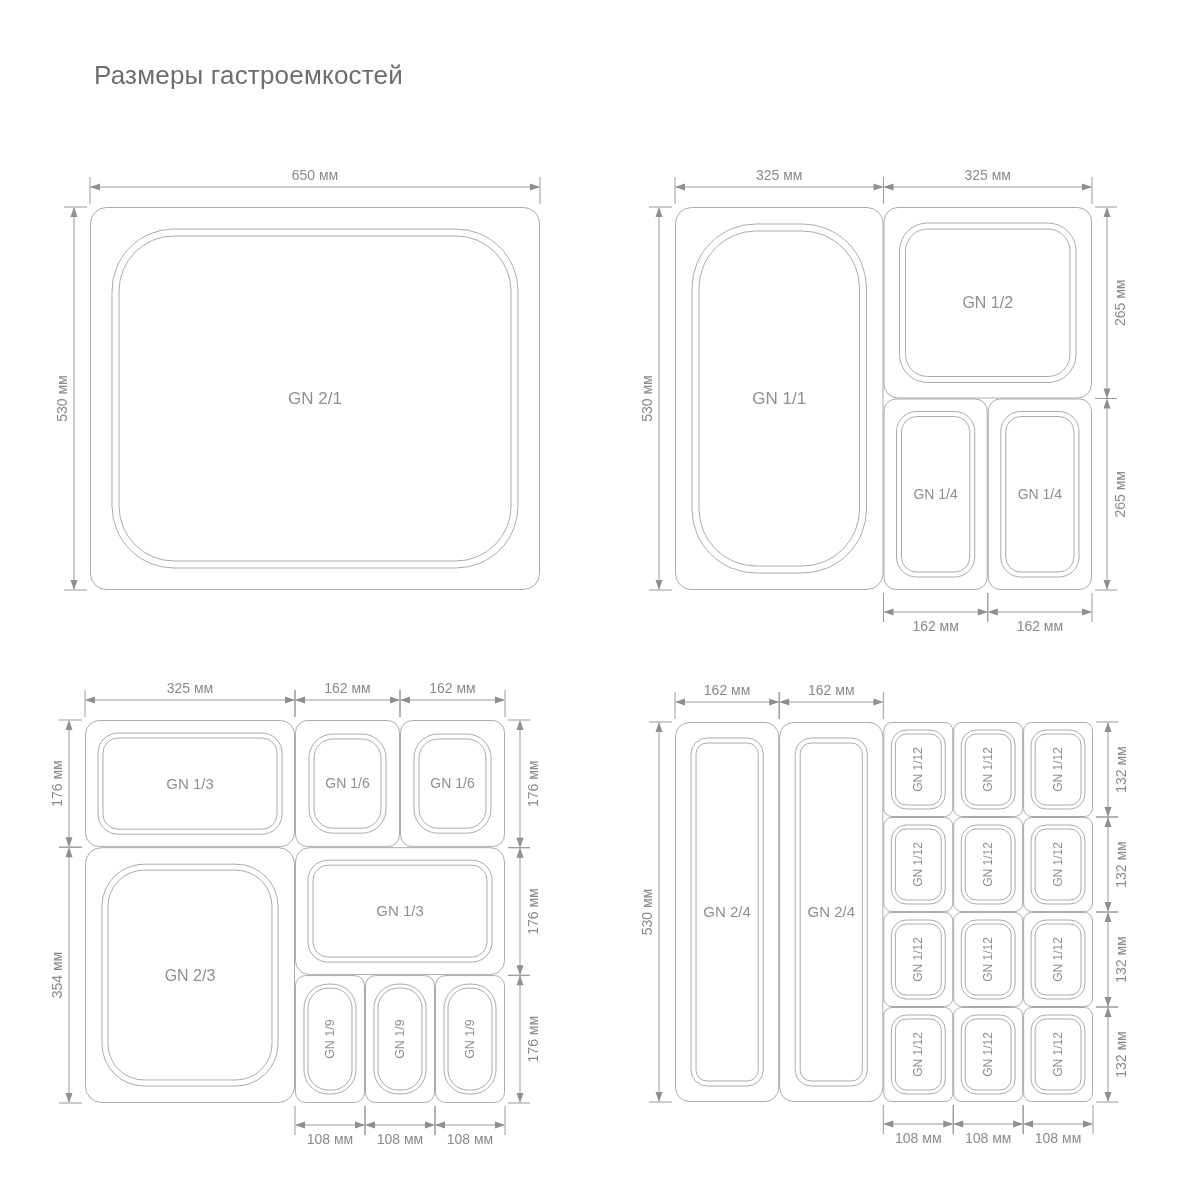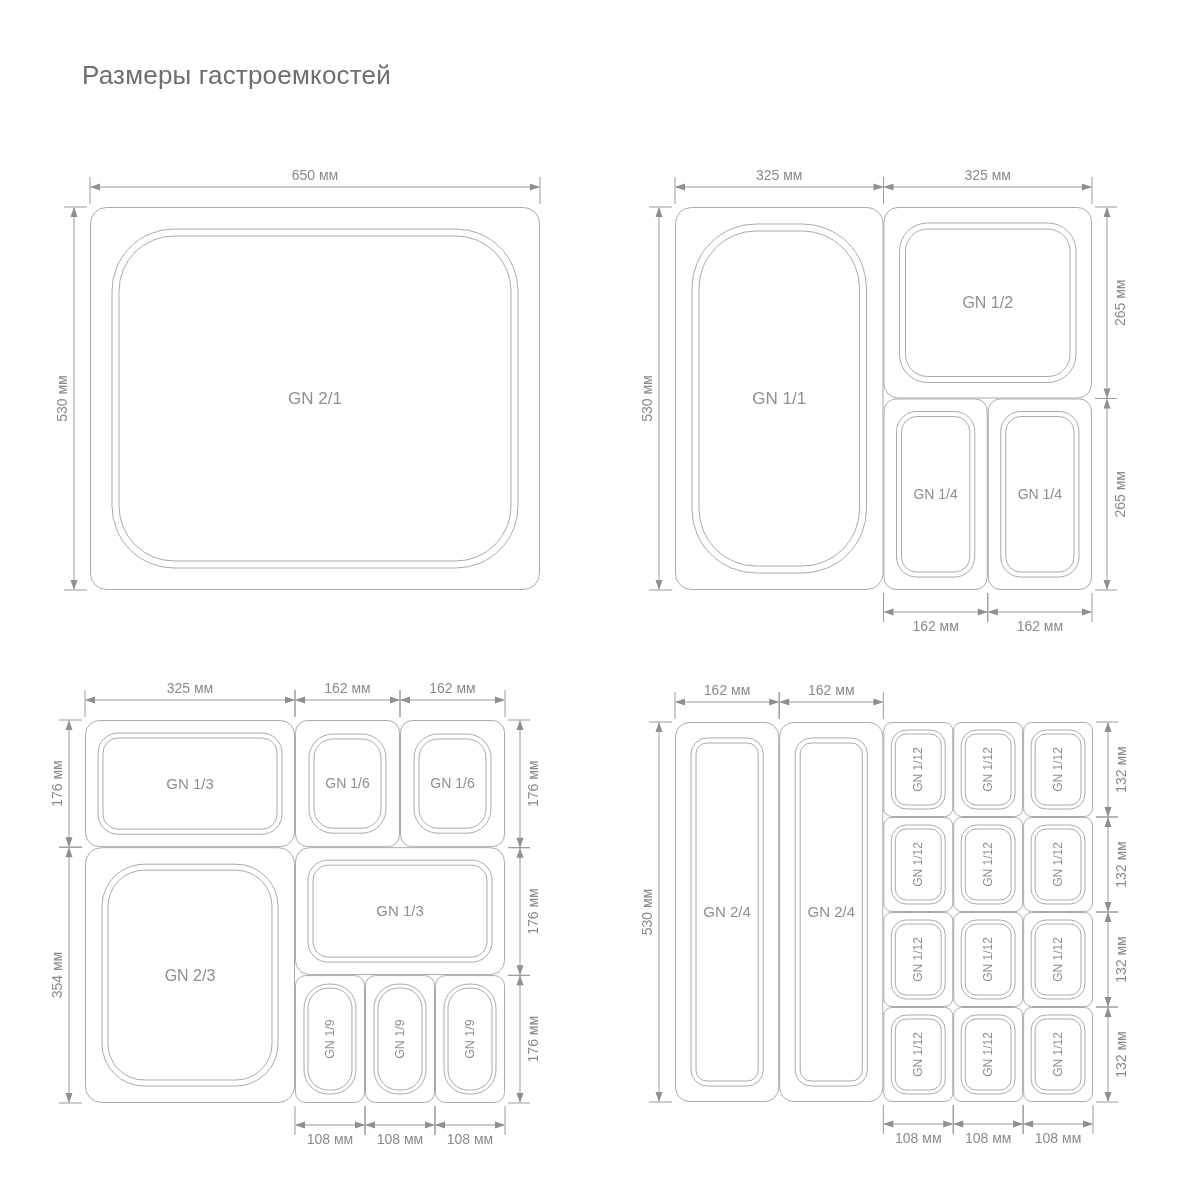--- a/index.html
+++ b/index.html
@@ -14,21 +14,21 @@
   html,body{margin:0;padding:0;}
   body{
     width:1200px;height:1200px;
     background:var(--bg);
     position:relative;
     font-family:"Liberation Sans", sans-serif;
     overflow:hidden;
   }
   .page-title{
     position:absolute;
-    left:82px;top:60px;
+    left:94px;top:60px;
     margin:0;
     font-size:26px;
     font-weight:400;
     color:var(--title);
     letter-spacing:0.2px;
     text-align:right;
   }
   svg#diagram{position:absolute;left:0;top:0;}
   .ln{fill:none;stroke:var(--line);stroke-width:1;}
   .dln{stroke:var(--dline);stroke-width:1;fill:none;}

